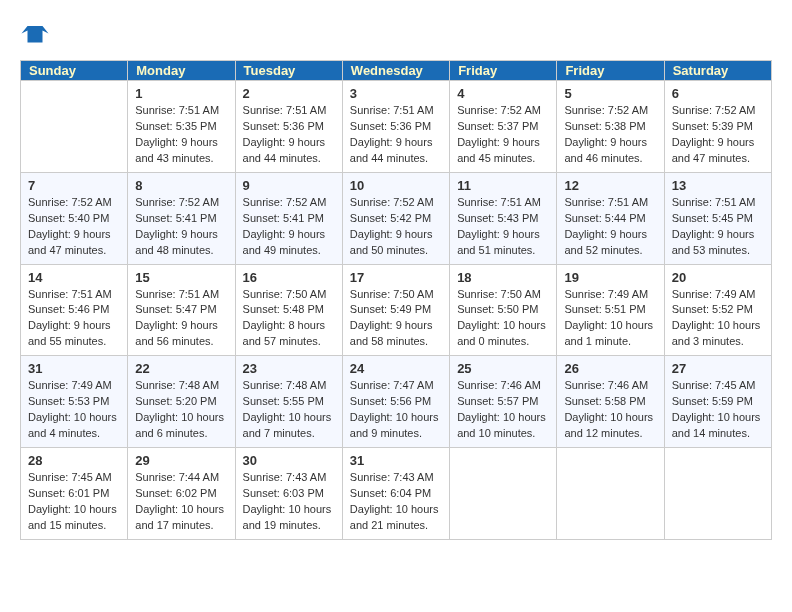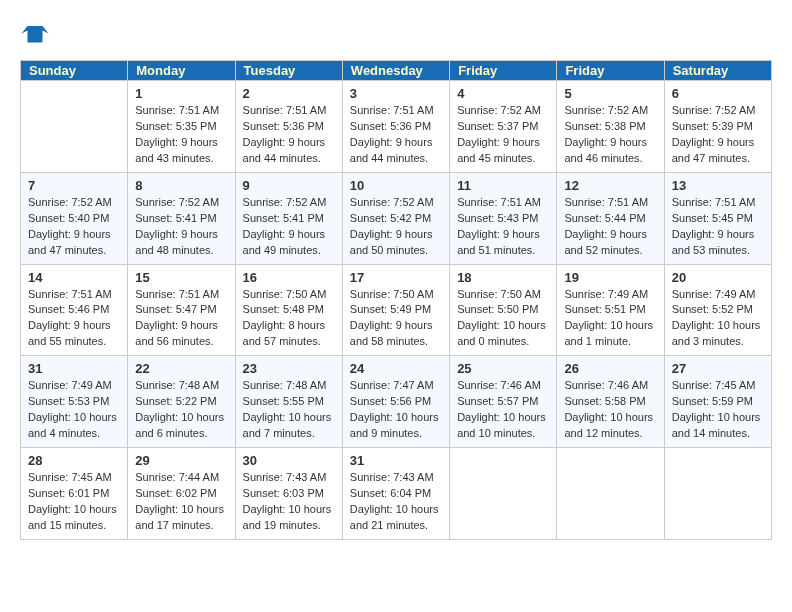--- a/index.html
+++ b/index.html
@@ -288,21 +288,21 @@
         <div class="day-info">
           <span>Sunrise: 7:49 AM</span><br>
           <span>Sunset: 5:53 PM</span><br>
           <span>Daylight: 10 hours and 4 minutes.</span>
         </div>
         </td>
         <td>
           <span class="day-num">22</span>
         <div class="day-info">
           <span>Sunrise: 7:48 AM</span><br>
-          <span>Sunset: 5:22 PM</span><br>
+          <span>Sunset: 5:20 PM</span><br>
           <span>Daylight: 10 hours and 6 minutes.</span>
         </div>
         </td>
         <td>
           <span class="day-num">23</span>
         <div class="day-info">
           <span>Sunrise: 7:48 AM</span><br>
           <span>Sunset: 5:55 PM</span><br>
           <span>Daylight: 10 hours and 7 minutes.</span>
         </div>

